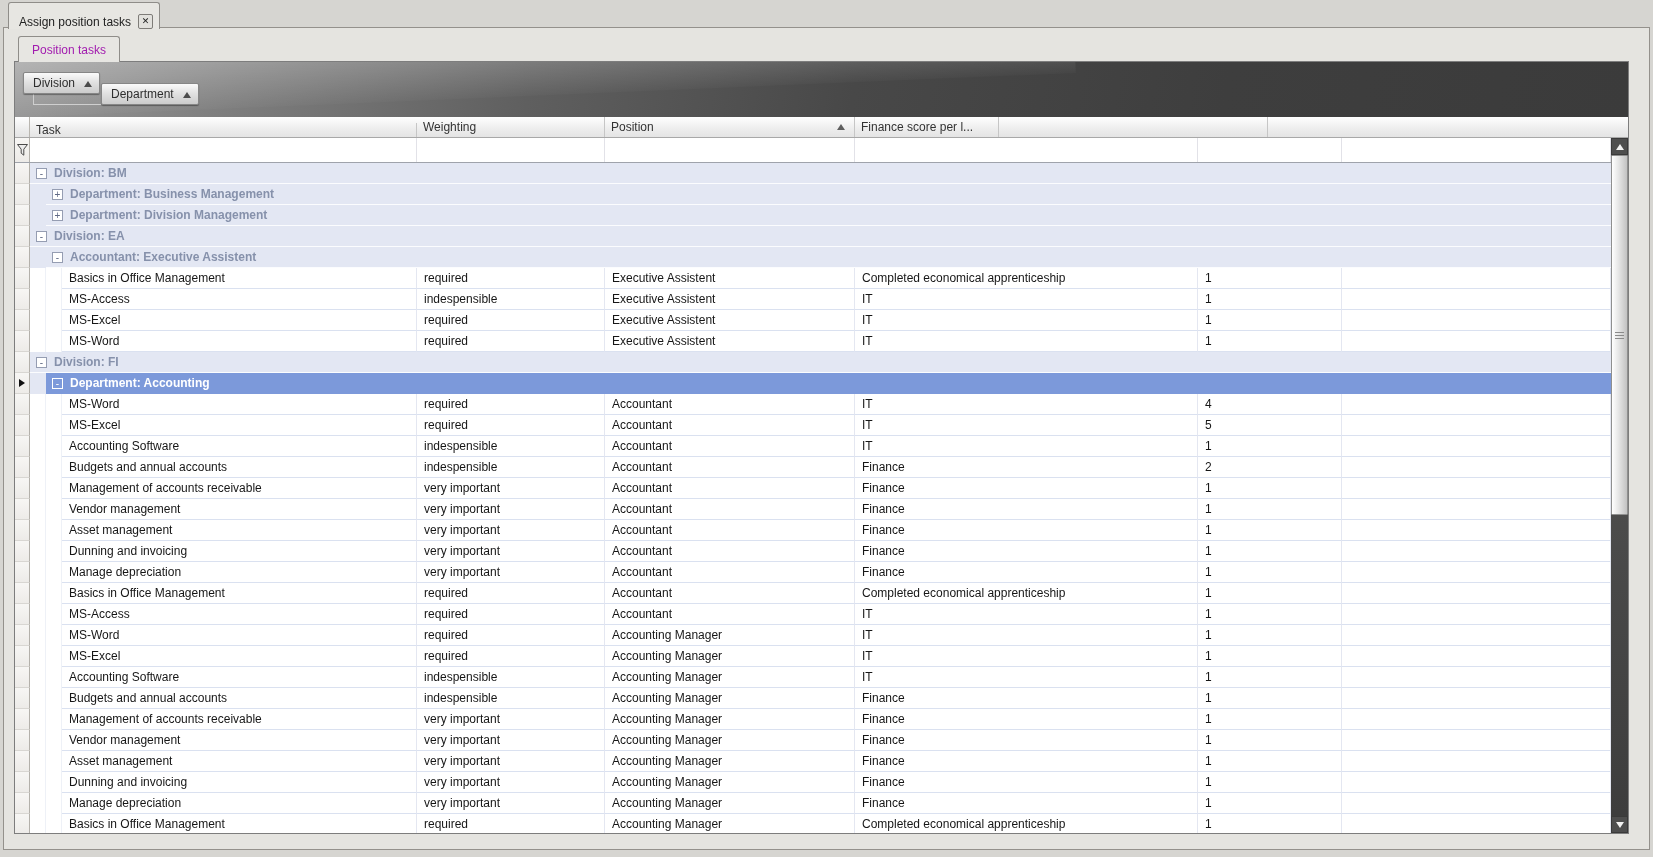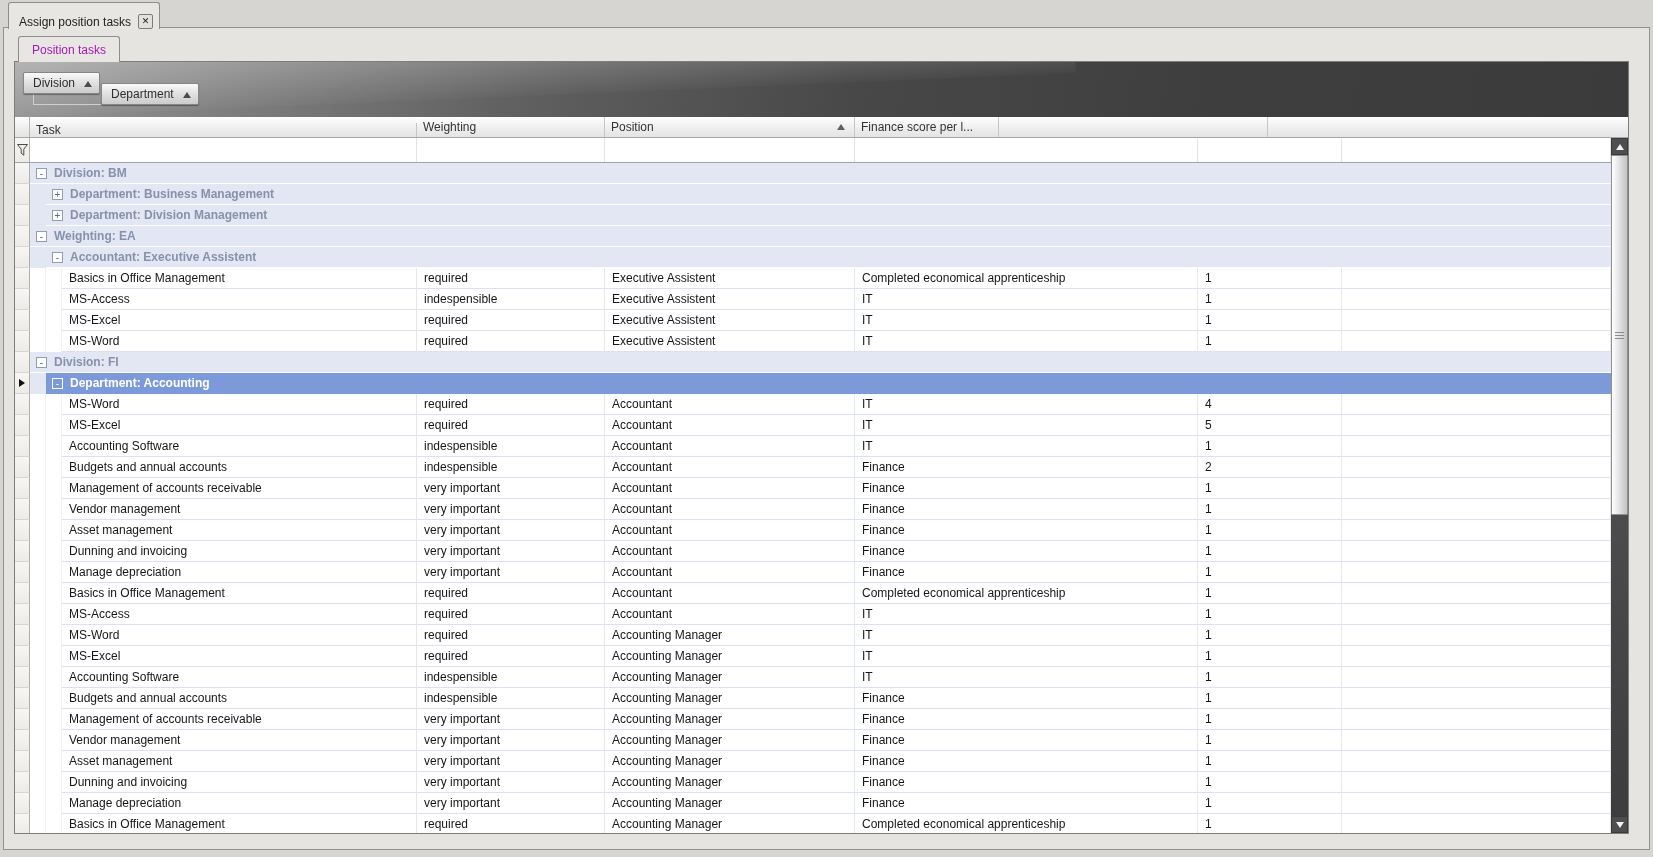--- a/index.html
+++ b/index.html
@@ -239,21 +239,21 @@
         <div class="indent-g"></div>
         <div class="band">
           <span class="gicon">+</span>
           <span class="glabel">Department: Division Management</span>
         </div>
       </div>
       <div class="row">
         <div class="ind"></div>
         <div class="band">
           <span class="gicon">-</span>
-          <span class="glabel">Weighting: EA</span>
+          <span class="glabel">Division: EA</span>
         </div>
       </div>
       <div class="row">
         <div class="ind"></div>
         <div class="indent-g"></div>
         <div class="band">
           <span class="gicon">-</span>
           <span class="glabel">Accountant: Executive Assistent</span>
         </div>
       </div>

